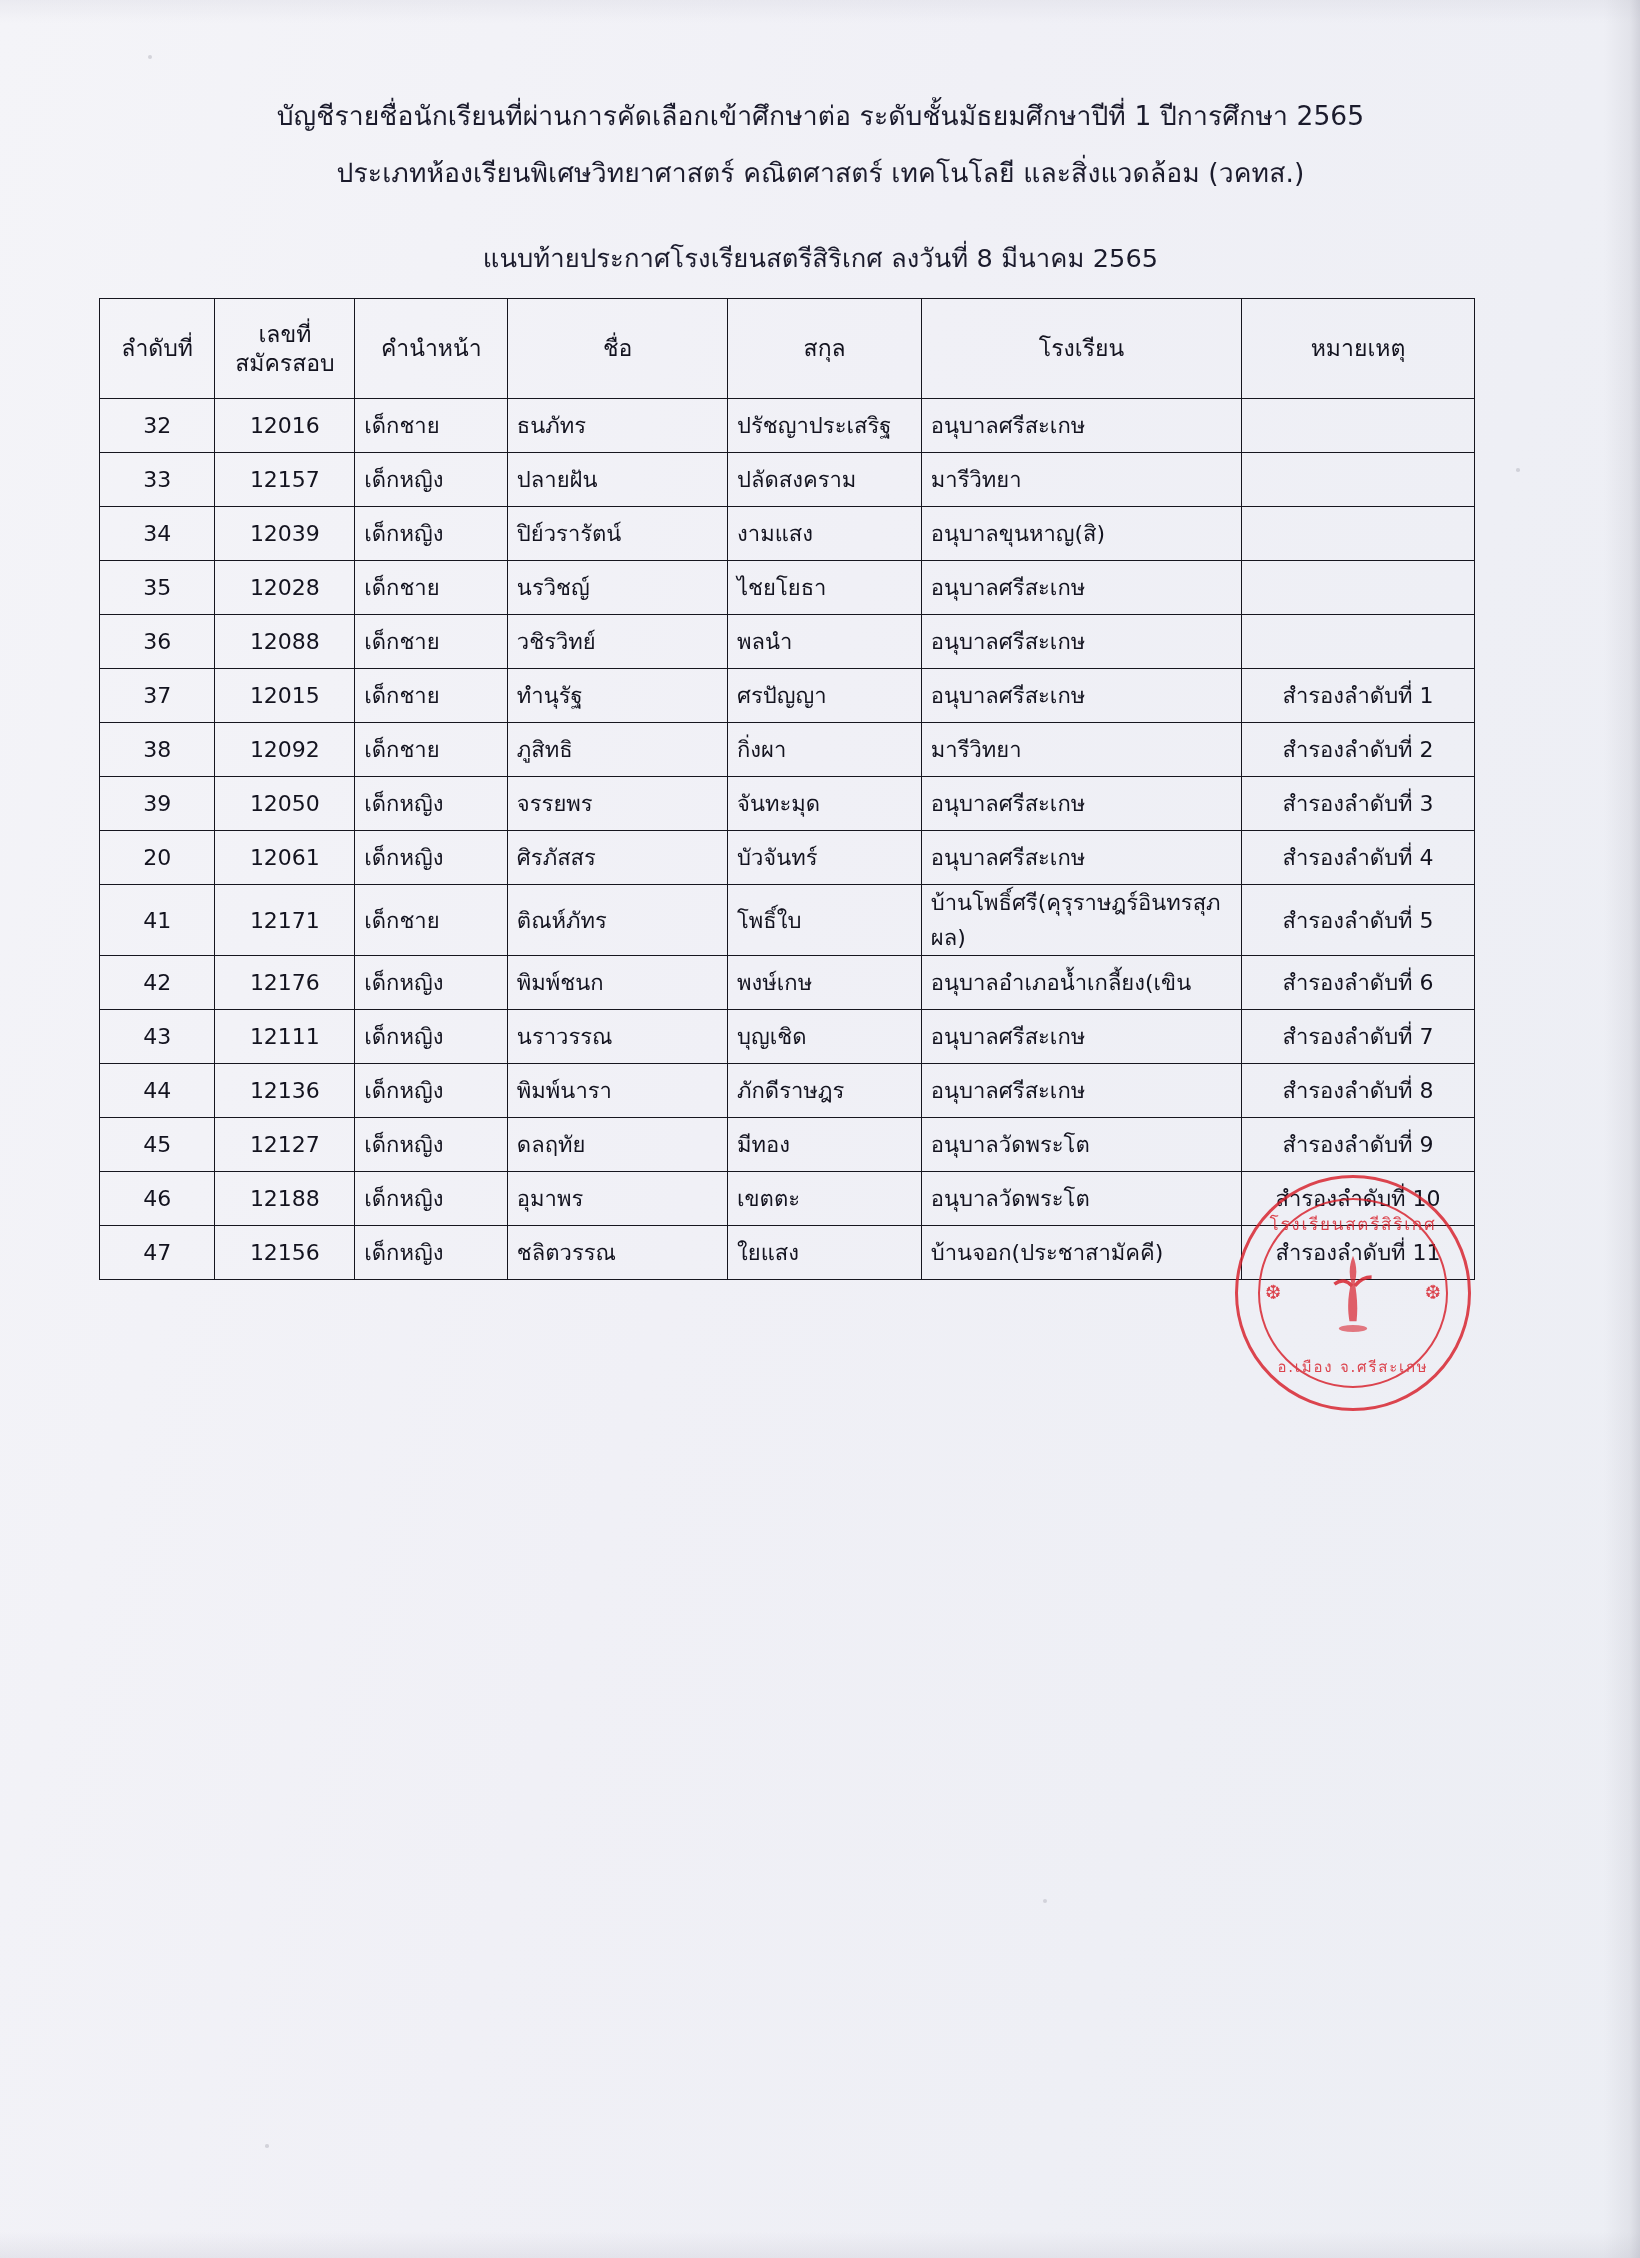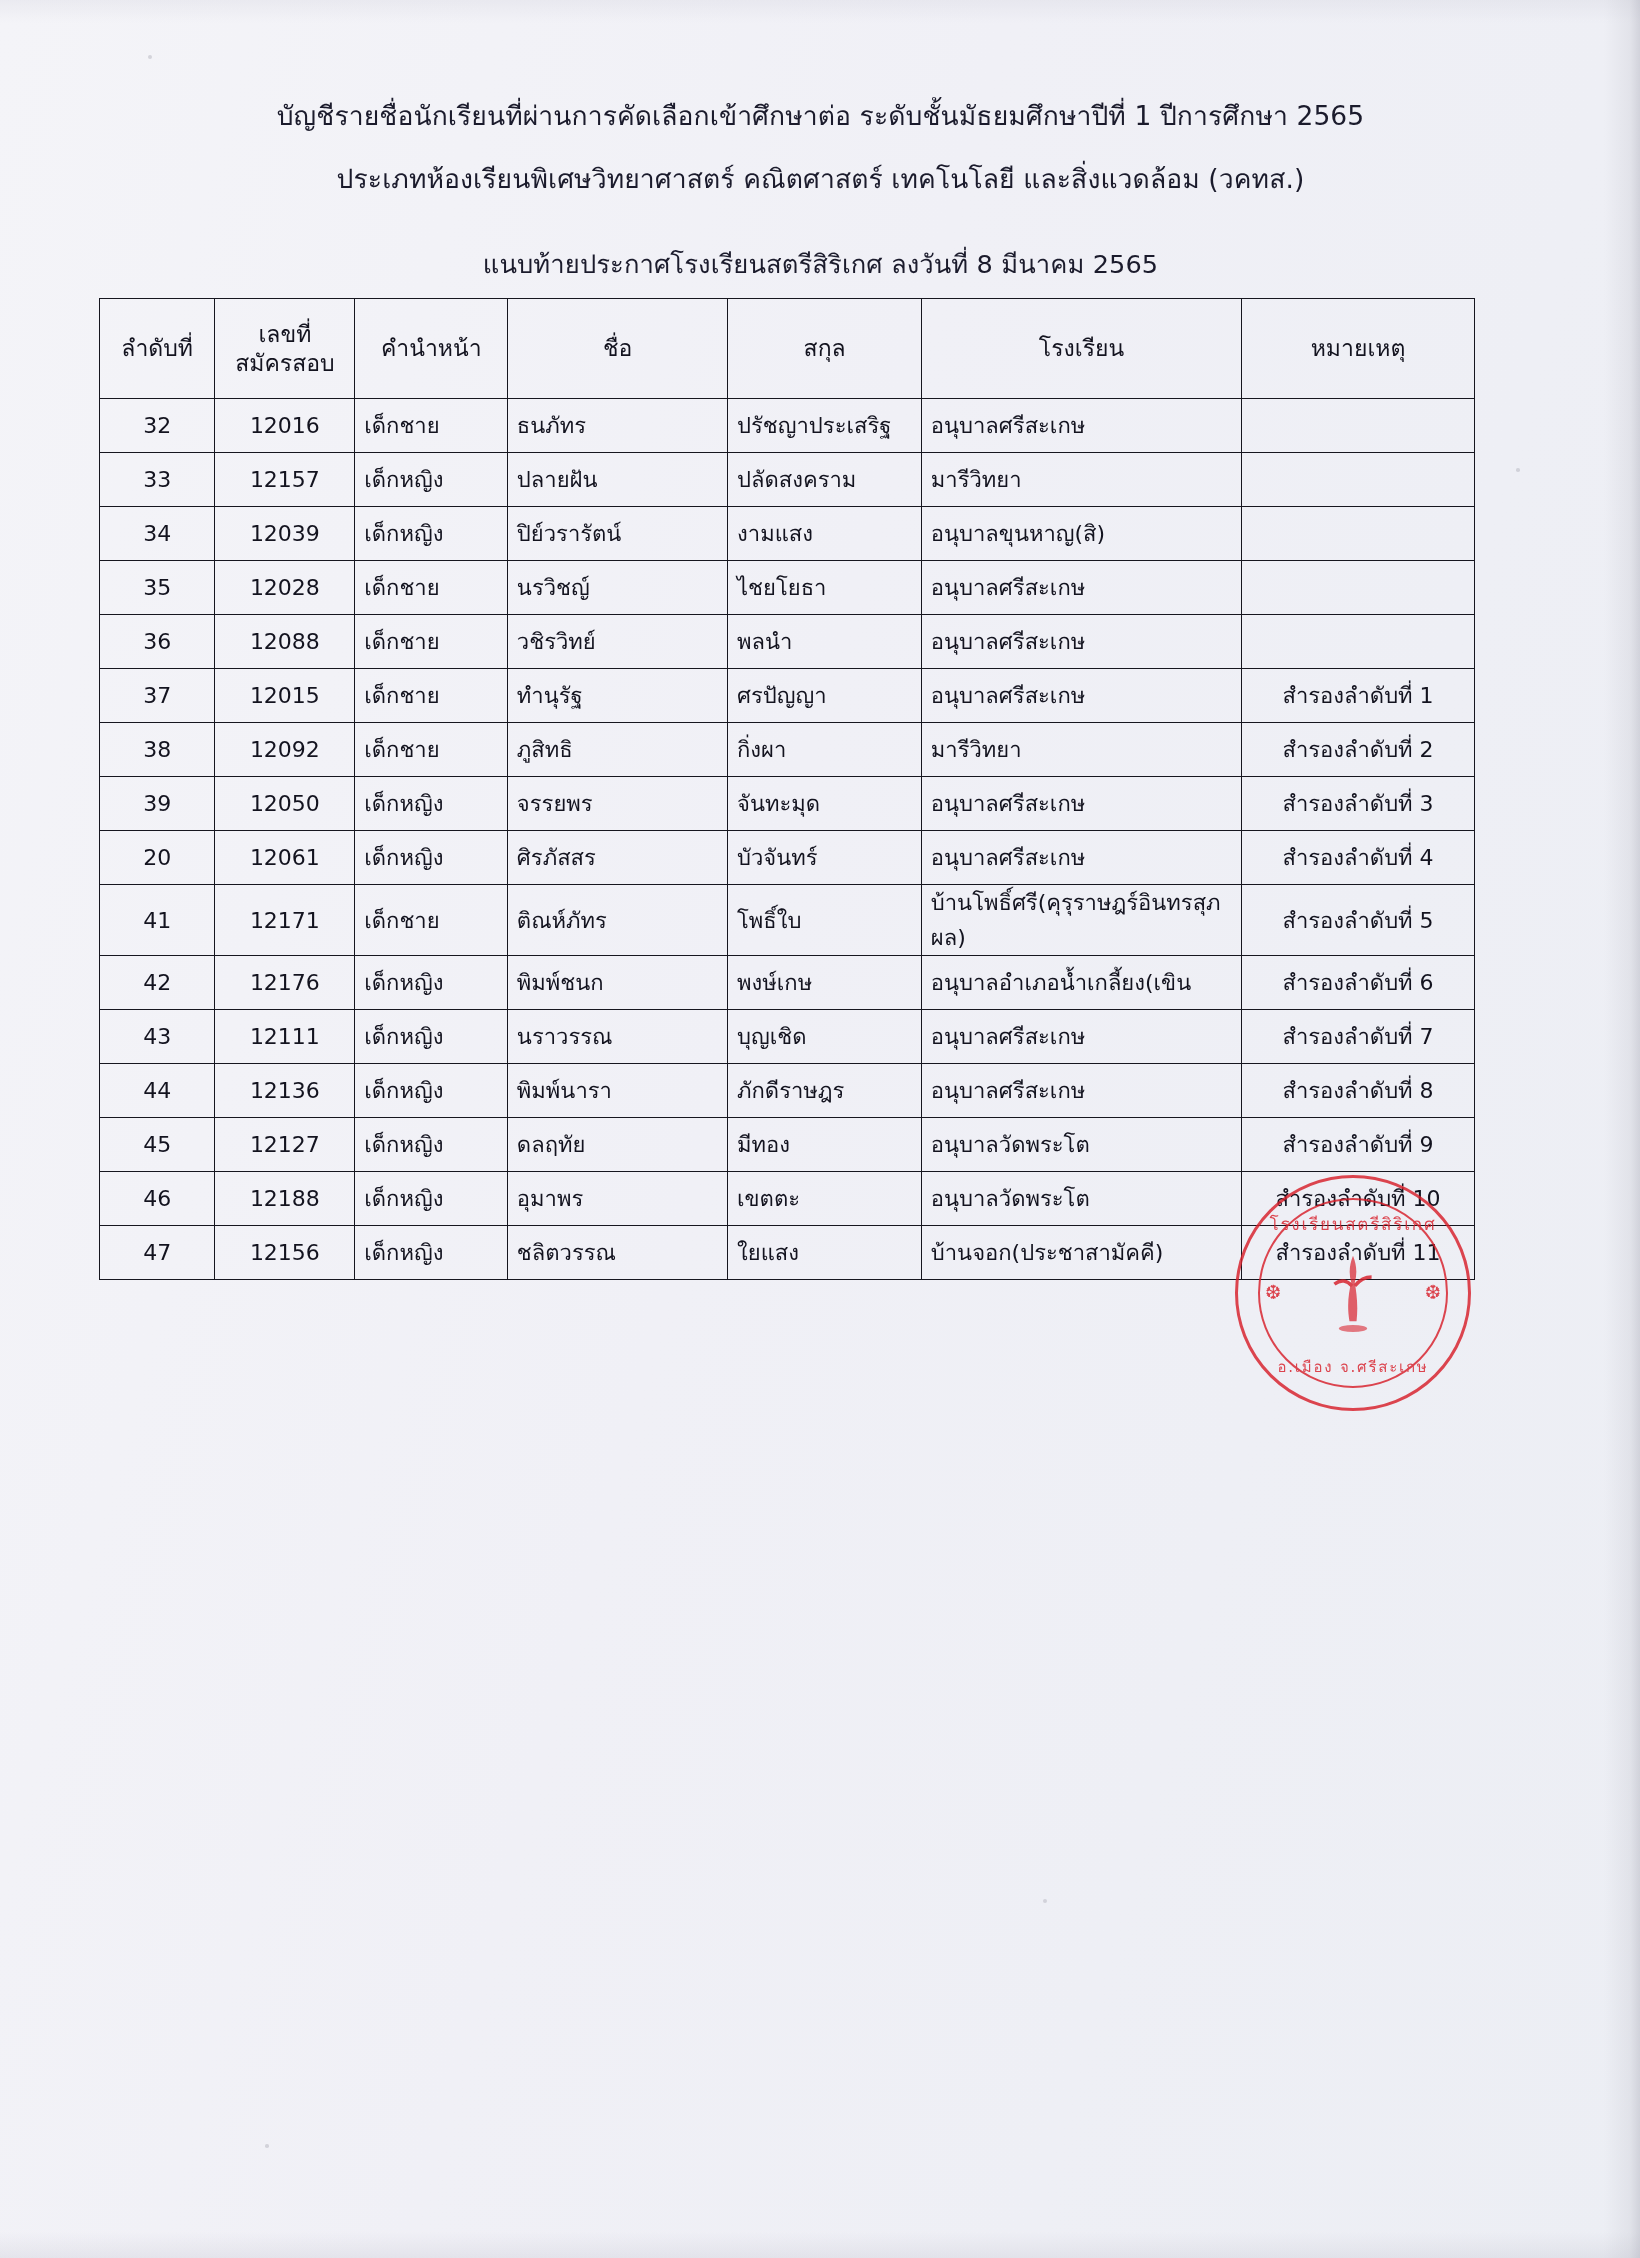--- a/index.html
+++ b/index.html
@@ -54,21 +54,21 @@
     top: 95px;
     left: 0;
     width: 1641px;
     text-align: center;
   }
   .doc-head .line {
     font-family: "DejaVu Sans", sans-serif;
     color: #1b1b2c;
     letter-spacing: 0.1px;
   }
-  .doc-head .line1 { font-size: 26.5px; margin-bottom: 21px; }
+  .doc-head .line1 { font-size: 26.5px; margin-bottom: 15px; }
   .doc-head .line2 { font-size: 26.5px; margin-bottom: 35px; }
   .doc-head .line3 { font-size: 25.6px; margin-top: 44px; }
 
   table.roster {
     position: absolute;
     top: 298px;
     left: 99px;
     width: 1376px;
     border-collapse: collapse;
     background: transparent;

